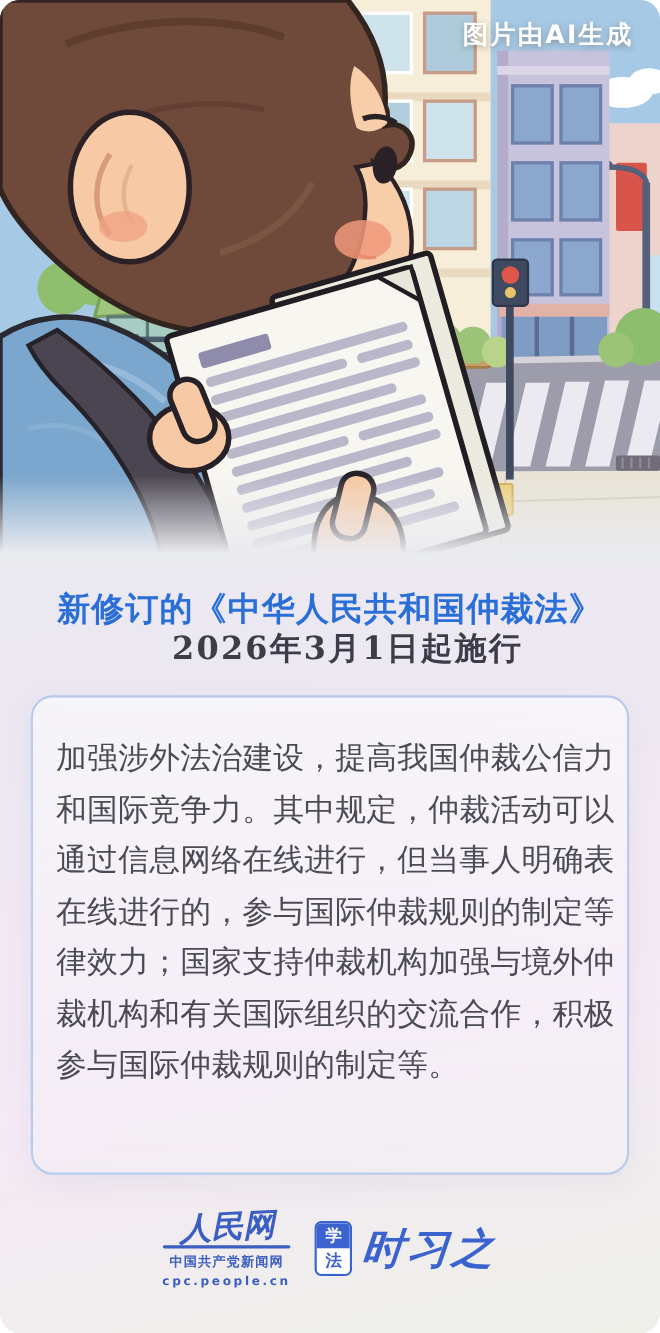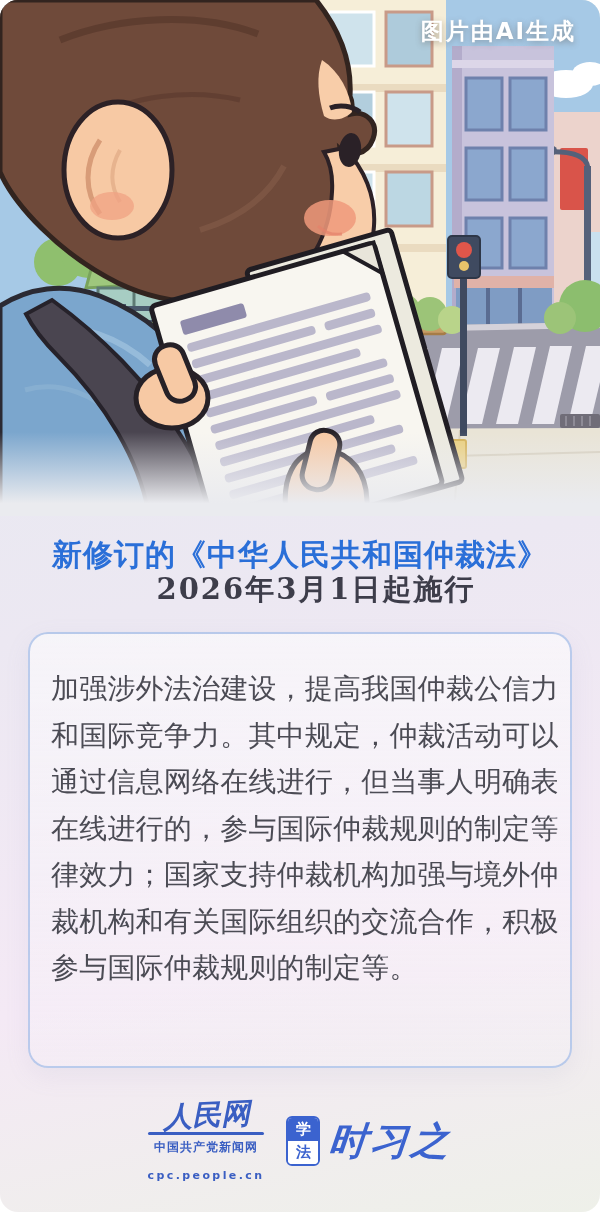--- a/index.html
+++ b/index.html
@@ -31,21 +31,21 @@
   .card .line{font-size:28px;line-height:46.5px;color:#4b4b54;font-weight:500;
     letter-spacing:.2px;white-space:nowrap;}
   
   .footer{position:absolute;top:1100px;left:0;width:600px;display:flex;
     justify-content:center;align-items:center;gap:22px;}
   .pd-logo{text-align:center;color:#3a5ec2;}
   .pd-script{font-family:"DejaVu Serif","Liberation Serif",serif;font-style:italic;
     font-weight:700;font-size:29px;line-height:1.05;transform:rotate(-3deg);}
   .pd-underline{height:2.5px;background:#3a5ec2;width:116px;margin:2px auto 3px auto;border-radius:2px;}
   .pd-name{font-size:12px;font-weight:700;letter-spacing:1px;line-height:18px;}
-  .pd-url{font-size:11px;font-weight:600;letter-spacing:2.4px;margin-top:13px;line-height:13px;}
+  .pd-url{font-size:11px;font-weight:600;letter-spacing:2.4px;margin-top:2px;line-height:13px;}
   .xf-logo{display:flex;align-items:center;gap:9px;}
   .xf-badge{width:30px;height:46px;border:2.5px solid #3b63cf;border-radius:6px;overflow:hidden;
     display:flex;flex-direction:column;background:#fff;}
   .xf-top{background:#3b63cf;color:#fff;flex:1;display:flex;align-items:center;
     justify-content:center;font-size:15px;font-weight:900;line-height:1;}
   .xf-bottom{background:#ffffff;color:#3b63cf;flex:1;display:flex;align-items:center;
     justify-content:center;font-size:15px;font-weight:900;line-height:1;}
   .xf-text{font-size:38px;font-weight:900;font-style:italic;color:#3b63cf;
     transform:skewX(-5deg);letter-spacing:3px;line-height:1;}
 </style>

